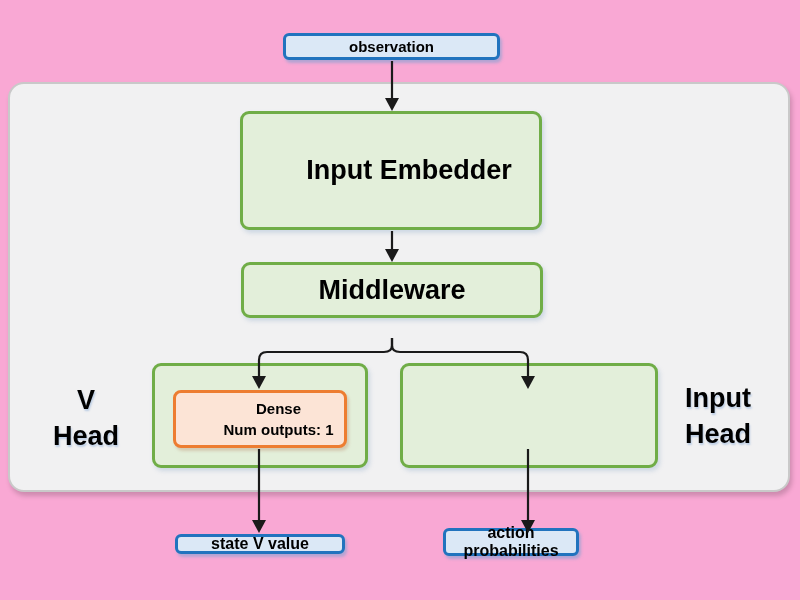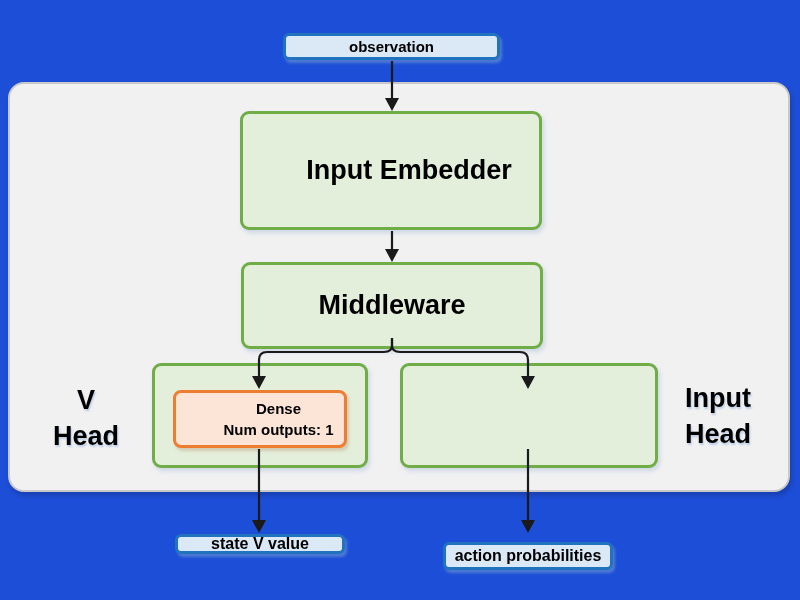--- a/index.html
+++ b/index.html
@@ -5,21 +5,21 @@
   html, body {
     margin: 0;
     padding: 0;
     background: #ffffff;
     font-family: "Liberation Sans", "DejaVu Sans", sans-serif;
   }
   .canvas {
     position: relative;
     width: 800px;
     height: 600px;
-    background: #1d4ed8;
+    background: #f9a8d4;
     overflow: hidden;
   }
   .box {
     position: absolute;
     box-sizing: border-box;
     display: flex;
     align-items: center;
     justify-content: center;
     text-align: center;
     color: #000;
@@ -93,40 +93,40 @@
 <body>
 
 <div class="canvas">
 
   <div class="group-container"></div>
 
   <div class="box blue-node" style="left:283px; top:33px; width:217px; height:27px;">observation</div>
 
   <div class="box green-node" style="left:240px; top:111px; width:302px; height:119px;padding-left:36px;">Input Embedder</div>
 
-  <div class="box green-node" style="left:241px; top:262px; width:302px; height:87px;">Middleware</div>
+  <div class="box green-node" style="left:241px; top:262px; width:302px; height:56px;">Middleware</div>
 
   <div class="box green-head" style="left:152px; top:363px; width:216px; height:105px;"></div>
   <div class="box orange-node" style="left:173px; top:390px; width:174px; height:58px;padding-left:37px;">
     <div class="t">Dense</div>
     <div class="s">Num outputs: 1</div>
   </div>
   <div class="head-label" style="left:36px; top:382px; width:100px;">
     <div>V</div>
     <div>Head</div>
   </div>
 
   <div class="box green-head" style="left:400px; top:363px; width:258px; height:105px;"></div>
   <div class="head-label" style="left:663px; top:380px; width:110px;">
     <div>Input</div>
     <div>Head</div>
   </div>
 
   <div class="box blue-node" style="left:175px; top:534px; width:170px; height:20px; font-size:16px;">state V value</div>
-  <div class="box blue-node" style="left:443px; top:542px; width:170px; height:28px; font-size:16px;">action probabilities</div>
+  <div class="box blue-node" style="left:443px; top:528px; width:136px; height:28px; font-size:16px;">action probabilities</div>
 
   <svg class="arrows" viewBox="0 0 800 600" xmlns="http://www.w3.org/2000/svg">
     <g stroke="#1a1a1a" stroke-width="2.2" fill="none">
 
       <path d="M392,61 L392,99"></path>
 
       <path d="M392,231 L392,250"></path>
 
       <path d="M392,338 L392,345 Q392,352 384,352 L267,352 Q259,352 259,360 L259,377"></path>
 

